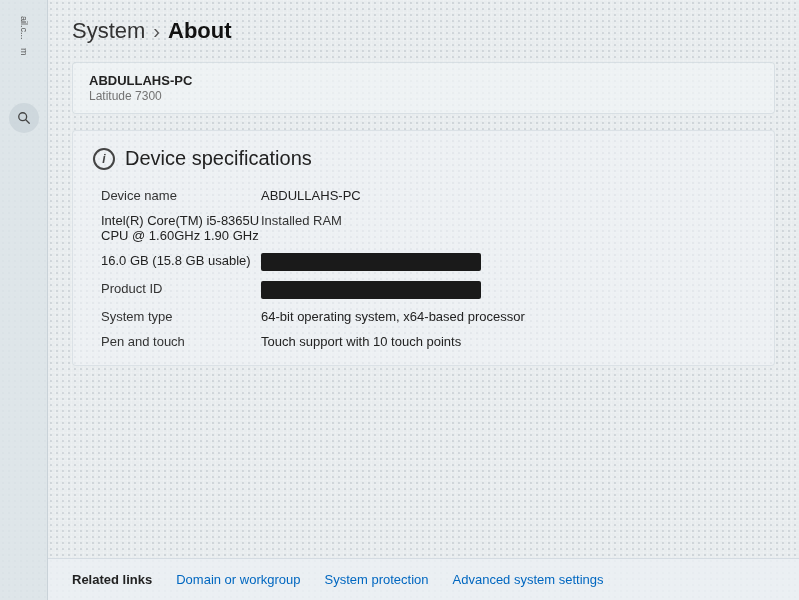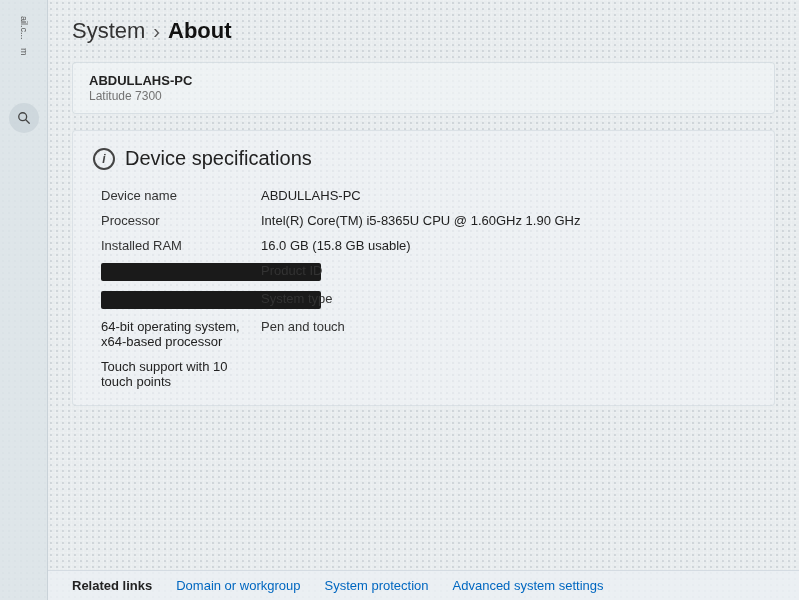--- a/index.html
+++ b/index.html
@@ -202,21 +202,21 @@
       width: 220px;
       height: 18px;
       background: #1a1a1a;
       border-radius: 2px;
       vertical-align: middle;
     }
 
     .related-links-bar {
       background: rgba(235, 240, 243, 0.85);
       border-top: 1px solid rgba(190,200,210,0.5);
-      padding: 7px 24px;
+      padding: 13px 24px;
       display: flex;
       align-items: center;
       gap: 0;
       margin-top: auto;
     }
 
     .related-links-label {
       font-size: 13px;
       font-weight: 700;
       color: #222;
@@ -265,21 +265,20 @@
     <div class="specs-section">
       <div class="specs-header">
         <div class="info-icon">i</div>
         <span class="specs-title">Device specifications</span>
       </div>
       <div class="specs-table">
 
         <span class="spec-label">Device name</span>
         <span class="spec-value">ABDULLAHS-PC</span>
 
-        <span class="spec-label">Processor</span>
         <span class="spec-value">Intel(R) Core(TM) i5-8365U CPU @ 1.60GHz  1.90 GHz</span>
 
         <span class="spec-label">Installed RAM</span>
         <span class="spec-value">16.0 GB (15.8 GB usable)</span>
 
         <span class="spec-value">
           <span class="redacted-bar"></span>
         </span>
 
         <span class="spec-label">Product ID</span>

